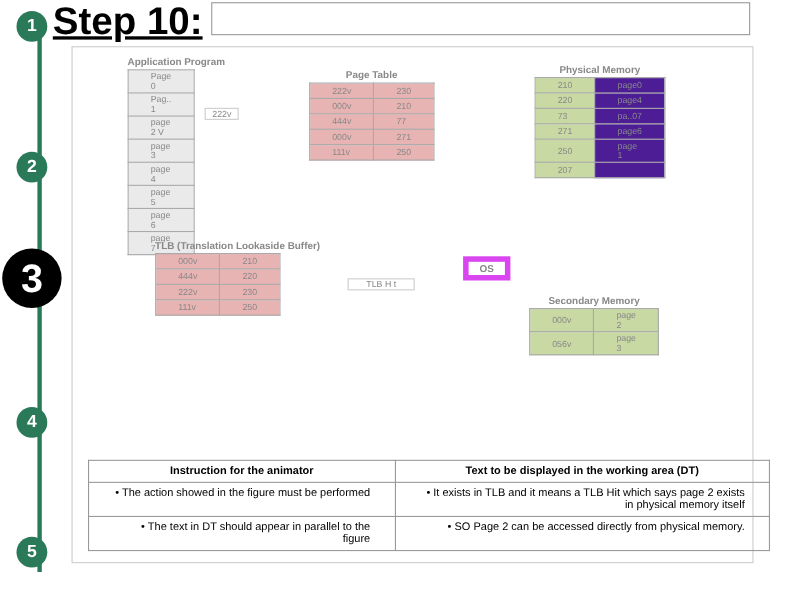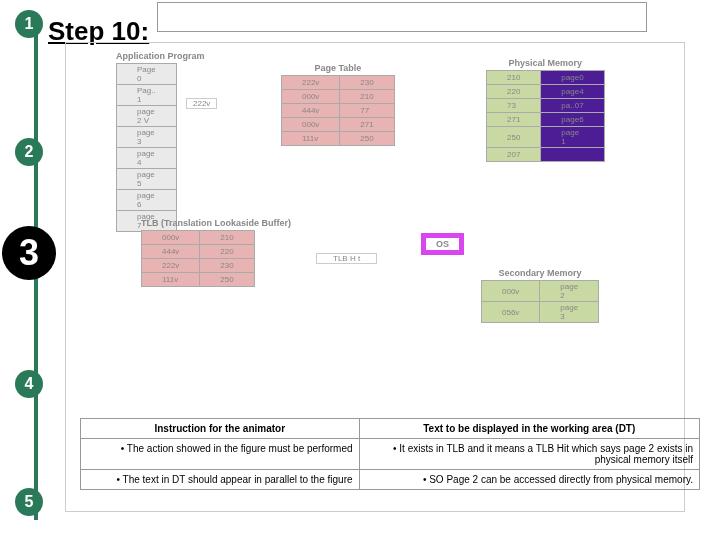--- a/index.html
+++ b/index.html
@@ -6,21 +6,21 @@
   body { font-family: Arial, sans-serif; width: 720px; height: 540px; position: relative; background: #fff; }
   
   .timeline { position: absolute; left: 15px; top: 10px; }
   .timeline-line { position: absolute; left: 50%; top: 20px; width: 4px; height: 490px; background: #2a7a5a; transform: translateX(-50%); }
   .step-circle { position: relative; z-index: 2; width: 28px; height: 28px; border-radius: 50%; background: #2a7a5a; color: #fff; display: flex; align-items: center; justify-content: center; font-weight: bold; font-size: 16px; }
   .step-circle.active { width: 54px; height: 54px; background: #000; font-size: 36px; }
   .step-spacer { height: 100px; }
   .step-spacer.small { height: 60px; }
   
   .header { position: absolute; left: 48px; top: 0; display: flex; align-items: flex-start; gap: 8px; }
-  .header-title { font-size: 26px; font-weight: bold; text-decoration: underline; margin-top: 16px; }
+  .header-title { font-size: 35px; font-weight: bold; text-decoration: underline; }
   .header-box { border: 1px solid #999; width: 490px; height: 30px; margin-top: 2px; }
   
   .diagram-area { position: absolute; left: 65px; top: 42px; width: 620px; height: 470px; border: 1px solid #ccc; }
   
   .block { position: absolute; }
   .block-title { font-size: 9px; font-weight: bold; color: #888; margin-bottom: 2px; }
   
   .tbl { border-collapse: collapse; }
   .tbl td { border: 1px solid #aaa; font-size: 8px; color: #888; padding: 1px 20px; height: 14px; }
   .tbl.app td { background: #eaeaea; width: 55px; }
@@ -31,21 +31,21 @@
   .tbl.pm td:first-child { background: #c8d9a3; }
   .tbl.pm td:last-child { background: #4c1d95; }
   .tbl.tlb td { width: 40px; background: #e8b3b3; }
   .tbl.sm td { width: 45px; background: #c8d9a3; }
   
   .label-222v { position: absolute; font-size: 8px; color: #888; border: 1px solid #ccc; padding: 0 6px; }
   .os-label { position: absolute; font-size: 9px; font-weight: bold; color: #888; border: 5px solid #d946ef; padding: 1px 10px; }
   .tlb-hit { position: absolute; font-size: 8px; color: #888; border: 1px solid #ccc; padding: 0 16px; }
   
   .instruction-table { position: absolute; left: 80px; top: 418px; width: 620px; border-collapse: collapse; }
-  .instruction-table th, .instruction-table td { border: 1px solid #999; font-size: 10px; padding: 4px 6px; vertical-align: top; }
+  .instruction-table th, .instruction-table td { border: 1px solid #999; font-size: 10px; padding: 4px 22px; vertical-align: top; }
   .instruction-table th { font-weight: bold; text-align: center; }
   .instruction-table td { text-align: right; }
 </style>
 </head>
 <body>
 
 <div class="timeline">
   <div class="timeline-line"></div>
   <div class="step-circle">
       <span>1</span>

